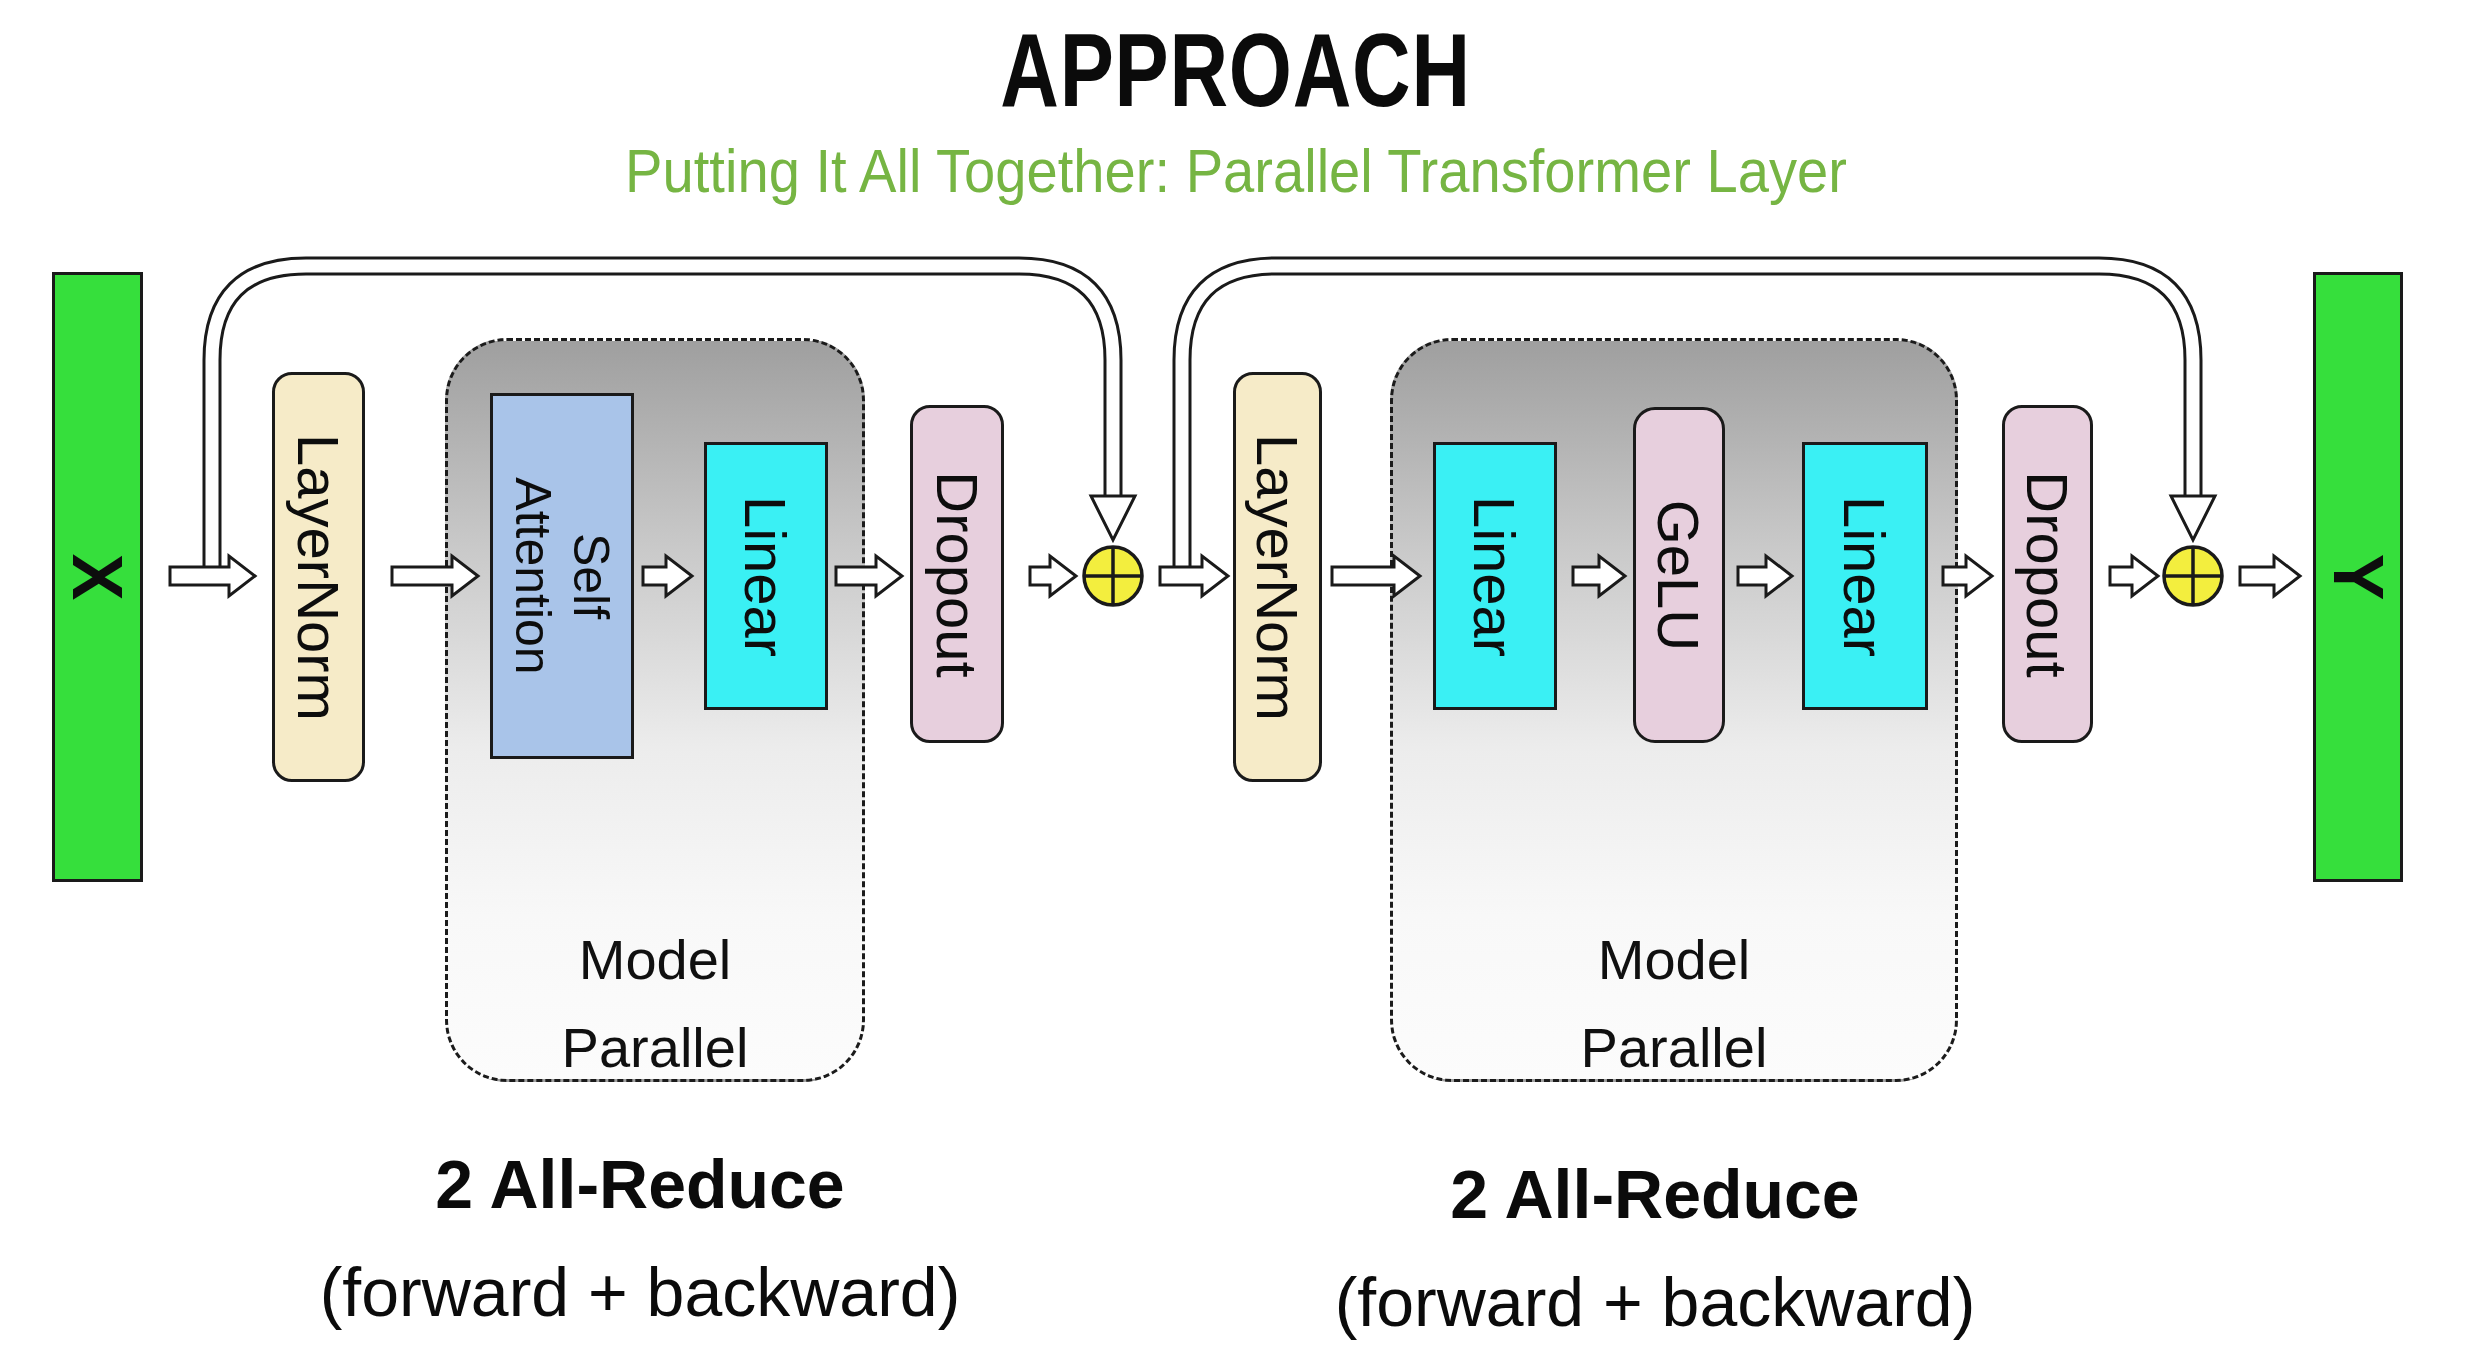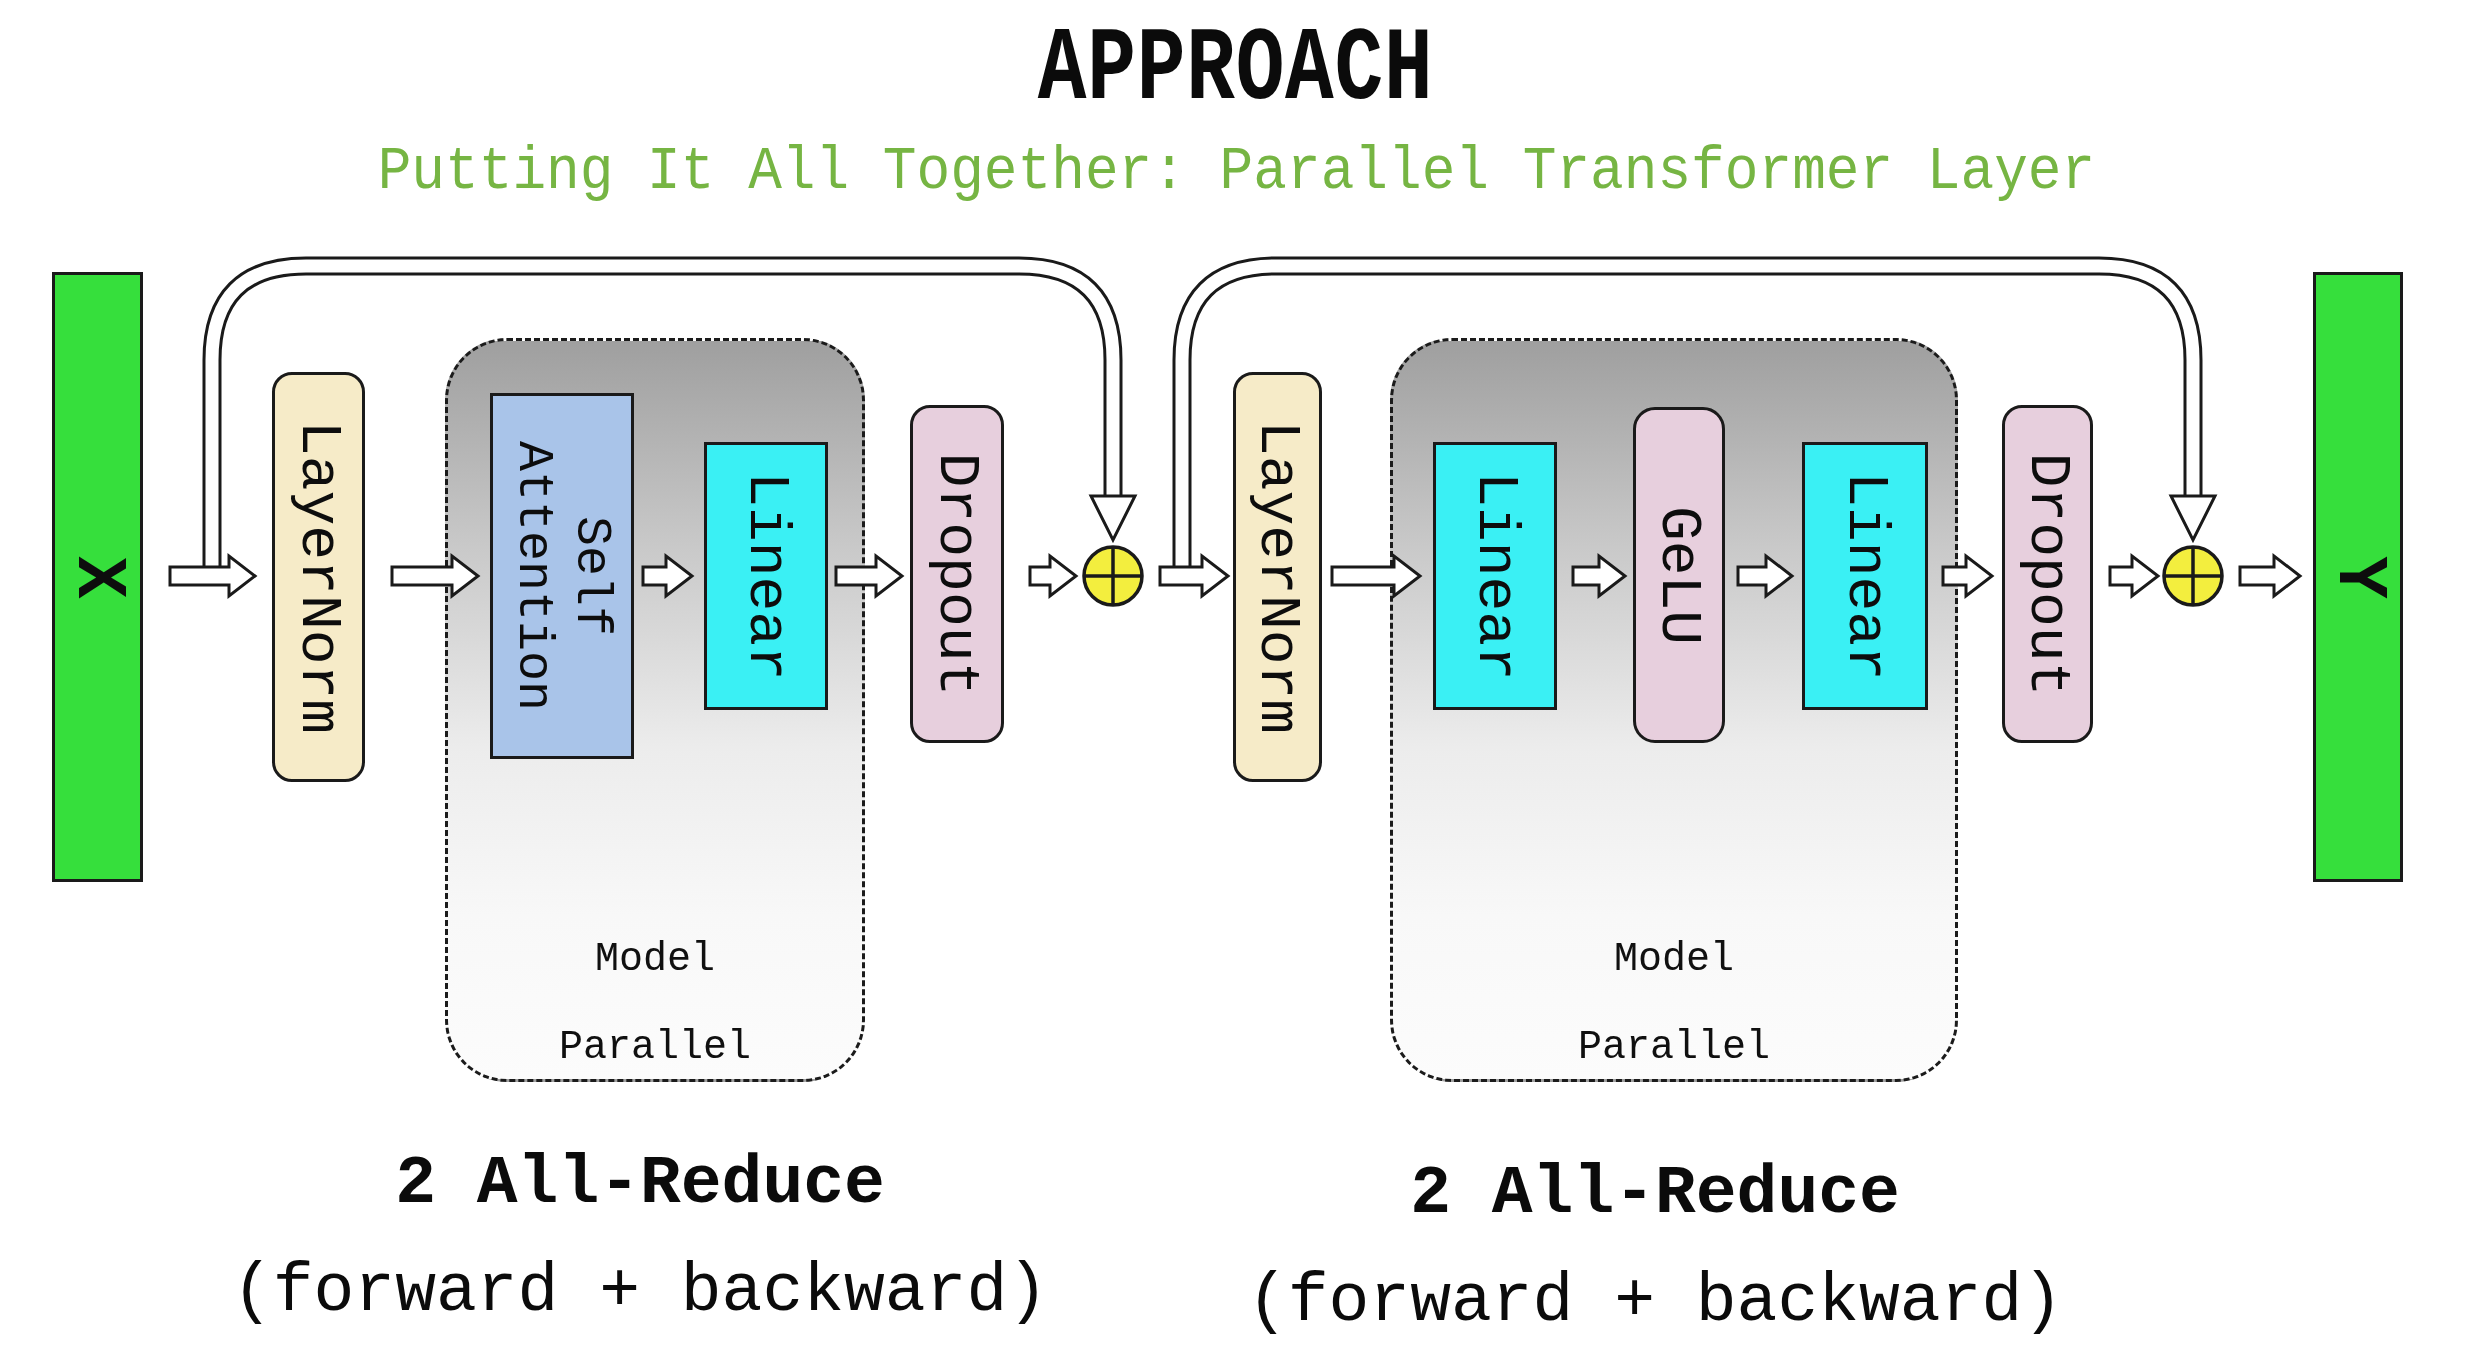--- a/index.html
+++ b/index.html
@@ -1,21 +1,21 @@
 <!DOCTYPE html>
 <html><head>
 <meta charset="utf-8">
 <style>
   html,body{margin:0;padding:0;background:#ffffff;}
   .slide{
     position:relative;
     width:2472px;height:1360px;
     background:#ffffff;
     overflow:hidden;
-    font-family:Liberation Mono, monospace;
+    font-family:Liberation Sans, sans-serif;
     color:#111;
   }
   
   .title{position:absolute;top:16px;left:0;right:0;text-align:center;}
   .title span{
     display:inline-block;
     font-size:104px;font-weight:700;color:#0b0b0b;
     transform:scaleX(0.78);letter-spacing:1px;line-height:1.05;
   }
   .subtitle{position:absolute;top:138px;left:0;right:0;text-align:center;}
@@ -50,21 +50,21 @@
     font-size:58px;color:#0d0d0d;
   }
   .vtext.big{font-size:70px;font-weight:700;}
   .vtext2{
     transform:rotate(90deg);
     text-align:center;font-size:50px;line-height:1.16;color:#0d0d0d;
   }
   .mp-label{
     position:absolute;left:0;right:0;top:575px;
     text-align:center;
-    font-size:40px;line-height:88px;color:#101010;
+    font-size:56px;line-height:88px;color:#101010;
   }
   
   .note{position:absolute;z-index:2;text-align:center;}
   .note .l1{font-size:68px;font-weight:700;line-height:1;color:#0b0b0b;}
   .note .l2{font-size:68px;font-weight:400;line-height:1;margin-top:40px;color:#0b0b0b;}
 </style>
 </head>
 <body>
 
 <div class="slide">

